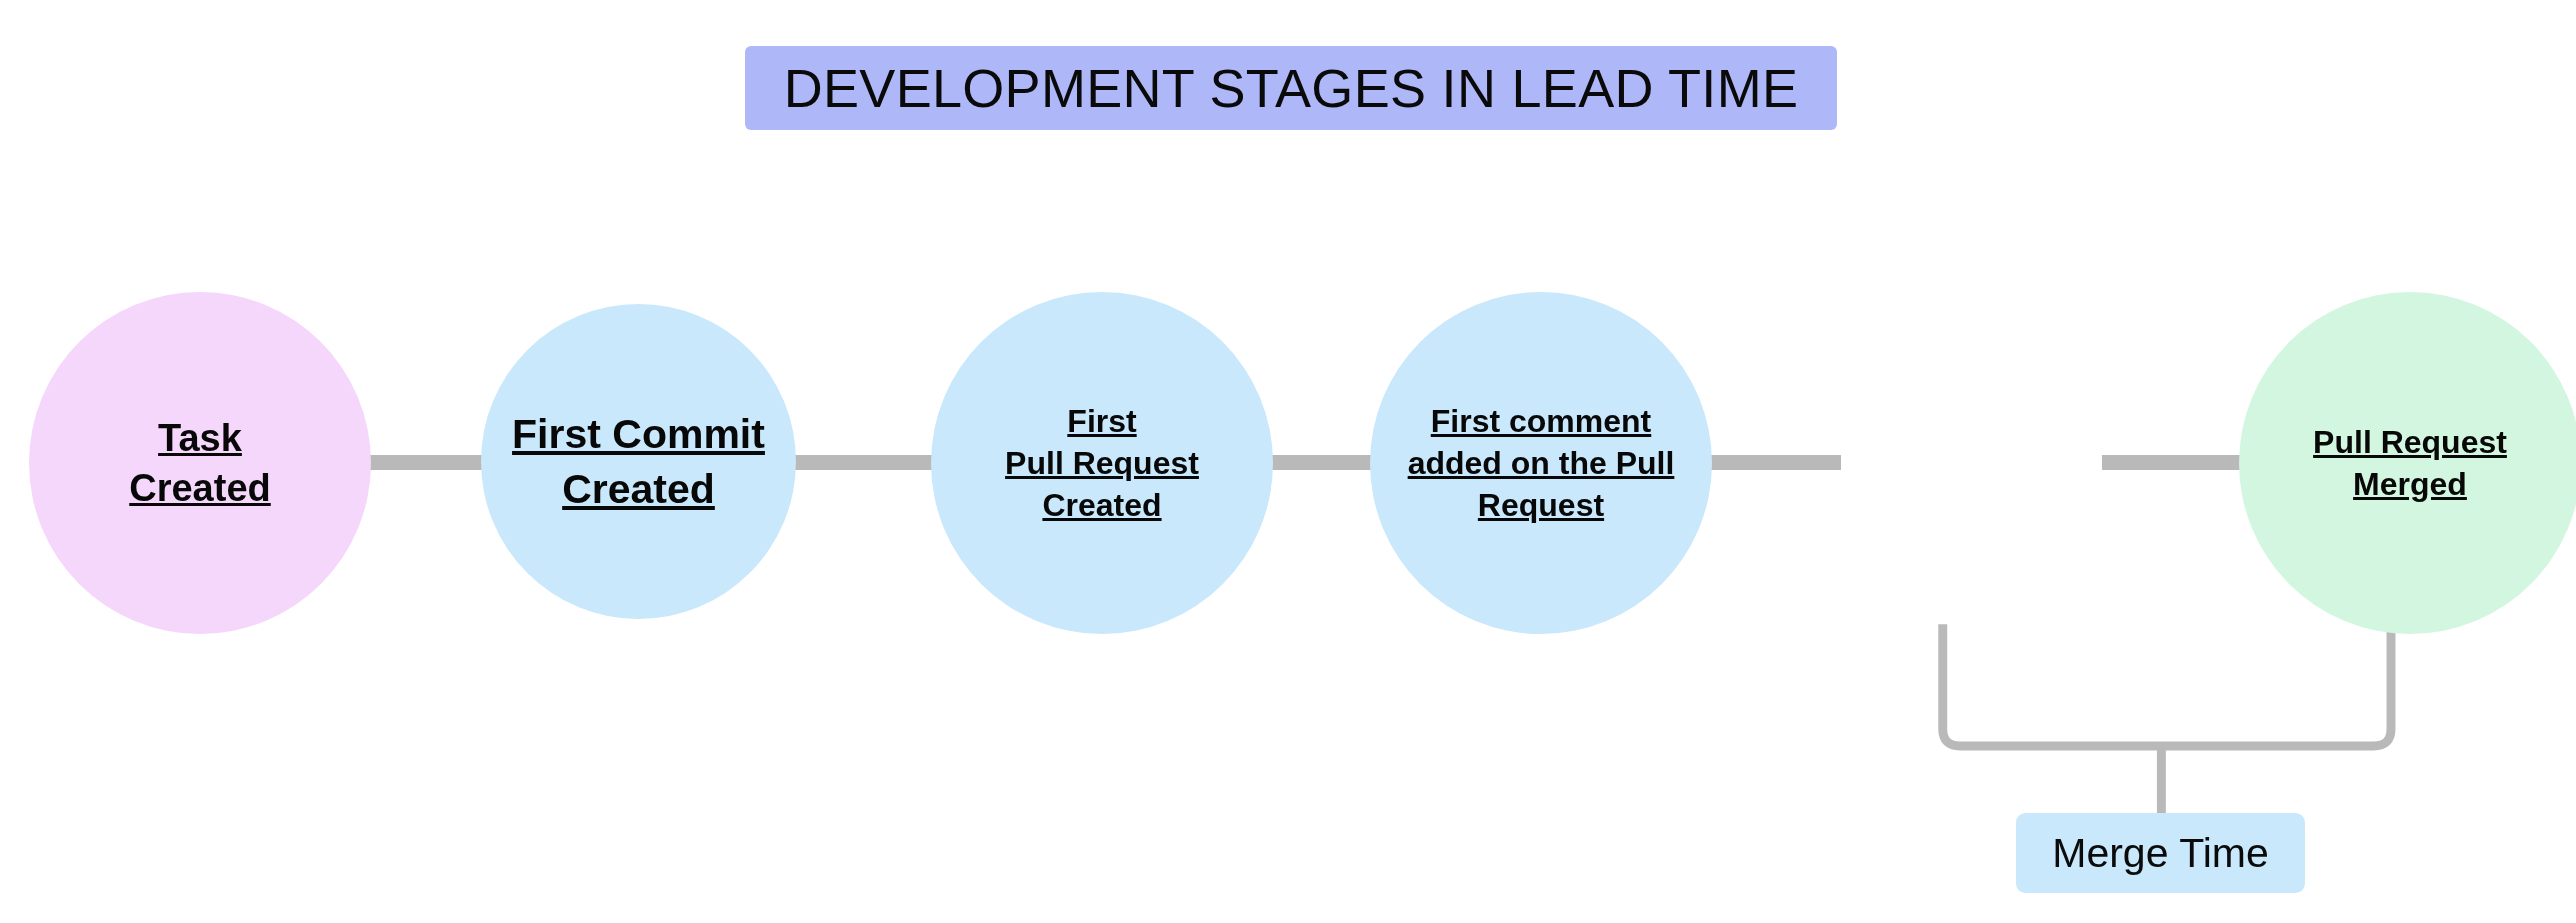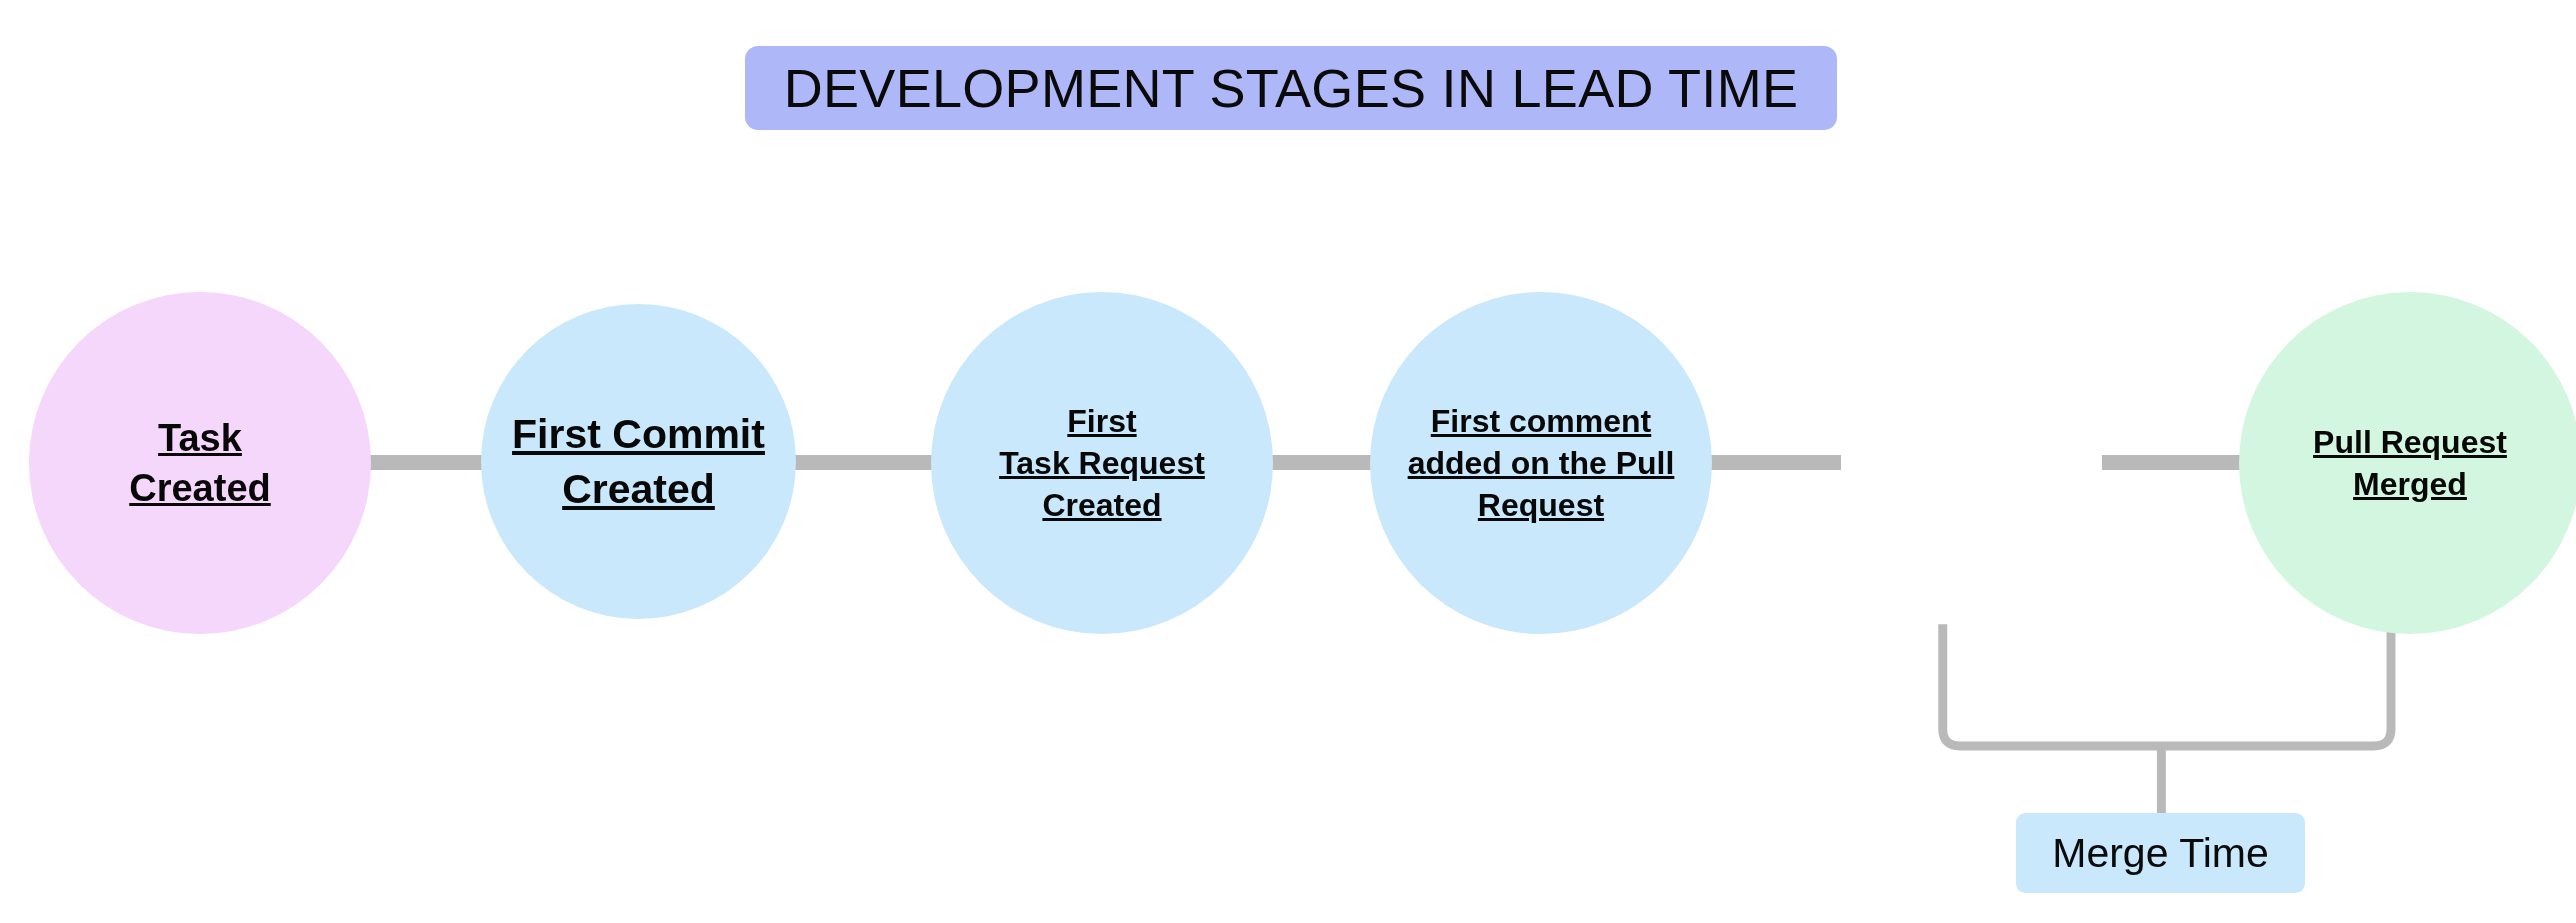--- a/index.html
+++ b/index.html
@@ -17,21 +17,21 @@
   }
 
   
   .title-banner {
     position: absolute;
     left: 745px;
     top: 46px;
     width: 1092px;
     height: 84px;
     background: #aeb8f8;
-    border-radius: 13px;
+    border-radius: 6px;
     display: flex;
     align-items: center;
     justify-content: center;
     box-sizing: border-box;
   }
   .title-text {
     font-family: "Liberation Sans", sans-serif;
     font-size: 54px;
     font-weight: 400;
     letter-spacing: 0.3px;
@@ -129,21 +129,21 @@
 Created</div>
   </div>
 
   <div class="stage" style="left:481px; top:304px; width:315px; height:315px; background:#c9e8fc;">
     <div class="stage-label" style="font-size:41px;">First Commit
 Created</div>
   </div>
 
   <div class="stage" style="left:931px; top:292px; width:342px; height:342px; background:#c9e8fc;">
     <div class="stage-label" style="font-size:32px;">First
-Task Request
+Pull Request
 Created</div>
   </div>
 
   <div class="stage" style="left:1370px; top:292px; width:342px; height:342px; background:#c9e8fc;">
     <div class="stage-label" style="font-size:32px;">First comment
 added on the Pull
 Request</div>
   </div>
 
 

